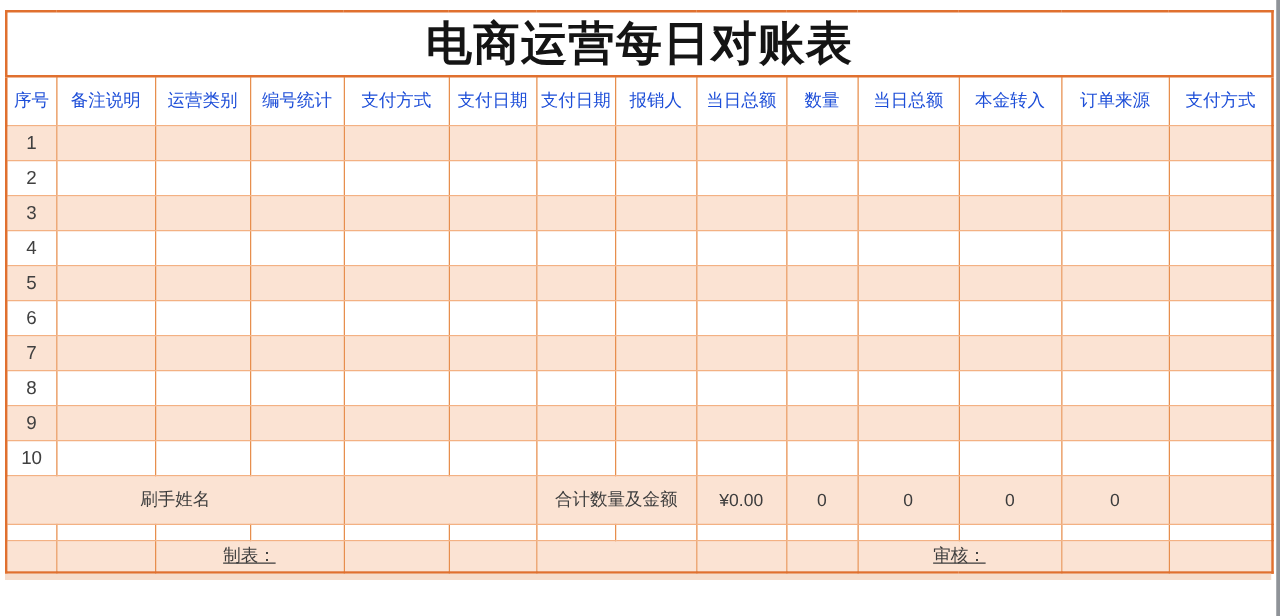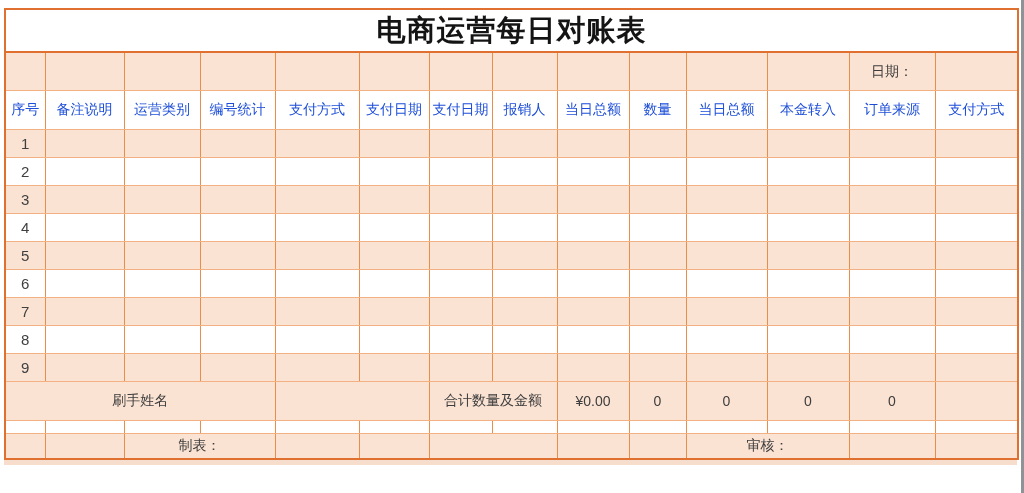--- a/index.html
+++ b/index.html
@@ -16,28 +16,28 @@
   td{
     border-right:1px solid #e78e4d;
     border-bottom:1px solid #f3b183;
     text-align:center;vertical-align:middle;
     font-size:14px;color:#3d3d3d;
     padding:0 2px;overflow:hidden;white-space:nowrap;
   }
   td.pink{background:#fbe3d3;}
   td.white{background:#ffffff;}
   .r-title td{height:41px;border-bottom:2px solid #e0702f;background:#ffffff;}
-  .title-text{font-size:29px;font-weight:bold;color:#141414;letter-spacing:1px;}
+  .title-text{font-size:37px;font-weight:bold;color:#141414;letter-spacing:1px;}
   .r-date td{height:37px;}
   .r-head td{height:38px;background:#ffffff;color:#1d4ed8;}
   tr.data td{height:27px;}
   tr.data td.num{color:#404040;font-size:15px;}
   .r-total td{height:38px;margin-left:32px;}
   .r-sep td{height:12px;background:#ffffff;}
-  .r-bottom td{height:24px;}
+  .r-bottom td{height:24px;text-decoration:underline;}
   .bottom-strip{height:5px;background:#f6ddcc;width:1013px;}
   .right-edge{position:absolute;right:0;top:0;width:3px;height:493px;background:#8f9398;}
 </style>
 </head>
 <body>
 
 <div class="table-wrap">
 <table>
   <colgroup>
     <col style="width:40px">
@@ -54,36 +54,20 @@
         <col style="width:82px">
     <col style="width:86px">
         <col style="width:83px">
   </colgroup>
   <tbody>
     <tr class="r-title">
       <td colspan="14">
         <span class="title-text">电商运营每日对账表</span>
       </td>
     </tr>
-    <tr class="r-date">
-      <td class="pink"></td>
-      <td class="pink"></td>
-      <td class="pink"></td>
-      <td class="pink"></td>
-      <td class="pink"></td>
-      <td class="pink"></td>
-      <td class="pink"></td>
-      <td class="pink"></td>
-      <td class="pink"></td>
-      <td class="pink"></td>
-      <td class="pink"></td>
-      <td class="pink"></td>
-      <td class="pink">日期：</td>
-      <td class="pink"></td>
-    </tr>
     <tr class="r-head">
       <td>序号</td>
       <td>备注说明</td>
       <td>运营类别</td>
       <td>编号统计</td>
       <td>支付方式</td>
       <td>支付日期</td>
       <td>支付日期</td>
       <td>报销人</td>
       <td>当日总额</td>
@@ -232,20 +216,36 @@
     <td class="pink"></td>
     <td class="pink"></td>
     <td class="pink"></td>
     <td class="pink"></td>
     <td class="pink"></td>
     <td class="pink"></td>
     <td class="pink"></td>
     <td class="pink"></td>
     <td class="pink"></td>
   </tr>
+        <tr class="data">
+    <td class="num white">10</td>
+    <td class="white"></td>
+    <td class="white"></td>
+    <td class="white"></td>
+    <td class="white"></td>
+    <td class="white"></td>
+    <td class="white"></td>
+    <td class="white"></td>
+    <td class="white"></td>
+    <td class="white"></td>
+    <td class="white"></td>
+    <td class="white"></td>
+    <td class="white"></td>
+    <td class="white"></td>
+  </tr>
       </tbody>
   <tbody>
     <tr class="r-total">
       <td class="pink" colspan="4">刷手姓名</td>
       <td class="pink" colspan="2"></td>
       <td class="pink" colspan="2">合计数量及金额</td>
       <td class="pink">¥0.00</td>
       <td class="pink">0</td>
       <td class="pink">0</td>
       <td class="pink">0</td>

